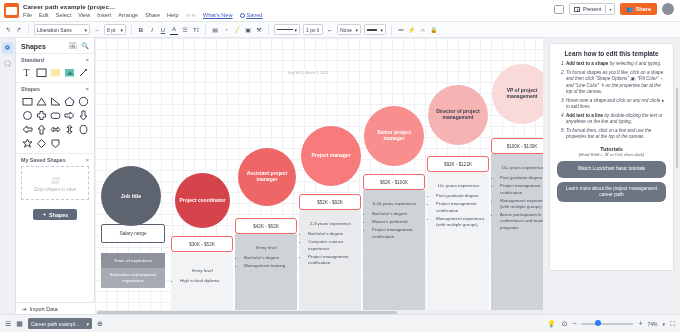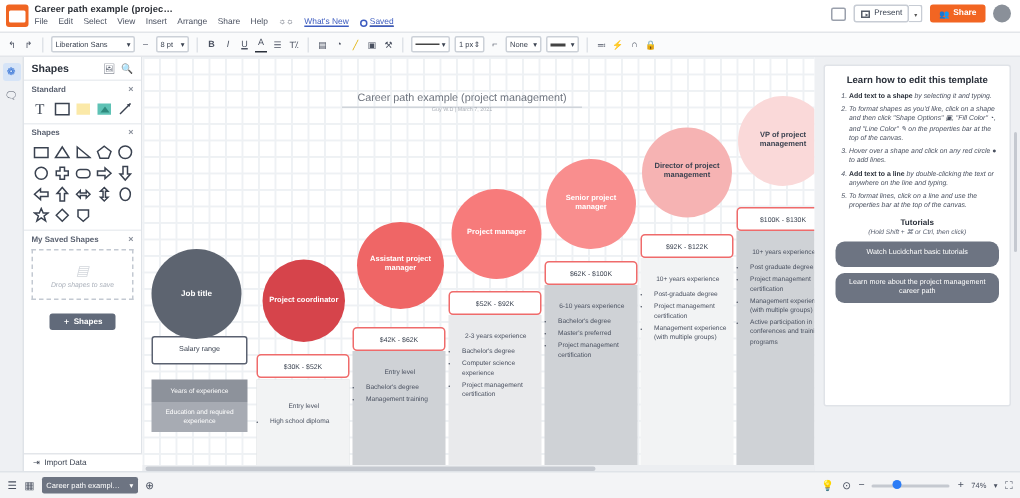--- a/index.html
+++ b/index.html
@@ -368,21 +368,20 @@
     </div>
   </div>
 
   <div class="import-row">
     <span>⇥</span>
     <span>Import Data</span>
   </div>
 
   <div class="canvas">
 
-    <div class="ctitle">Career path example (project management)</div>
     <div class="csub">Guy W.D  |  March 7, 2021</div>
 
     <div class="legbox" style="left:6px; top:186px; width:64px; height:19px;">
       <span>Salary range</span>
     </div>
     <div class="leggrey" style="left:6px; top:215px; width:64px; height:15px;">
       <span>Years of experience</span>
     </div>
     <div class="leggrey" style="left:6px; top:230px; width:64px; height:20px; background:#a7abb3;">
       <span>Education and required experience</span>

